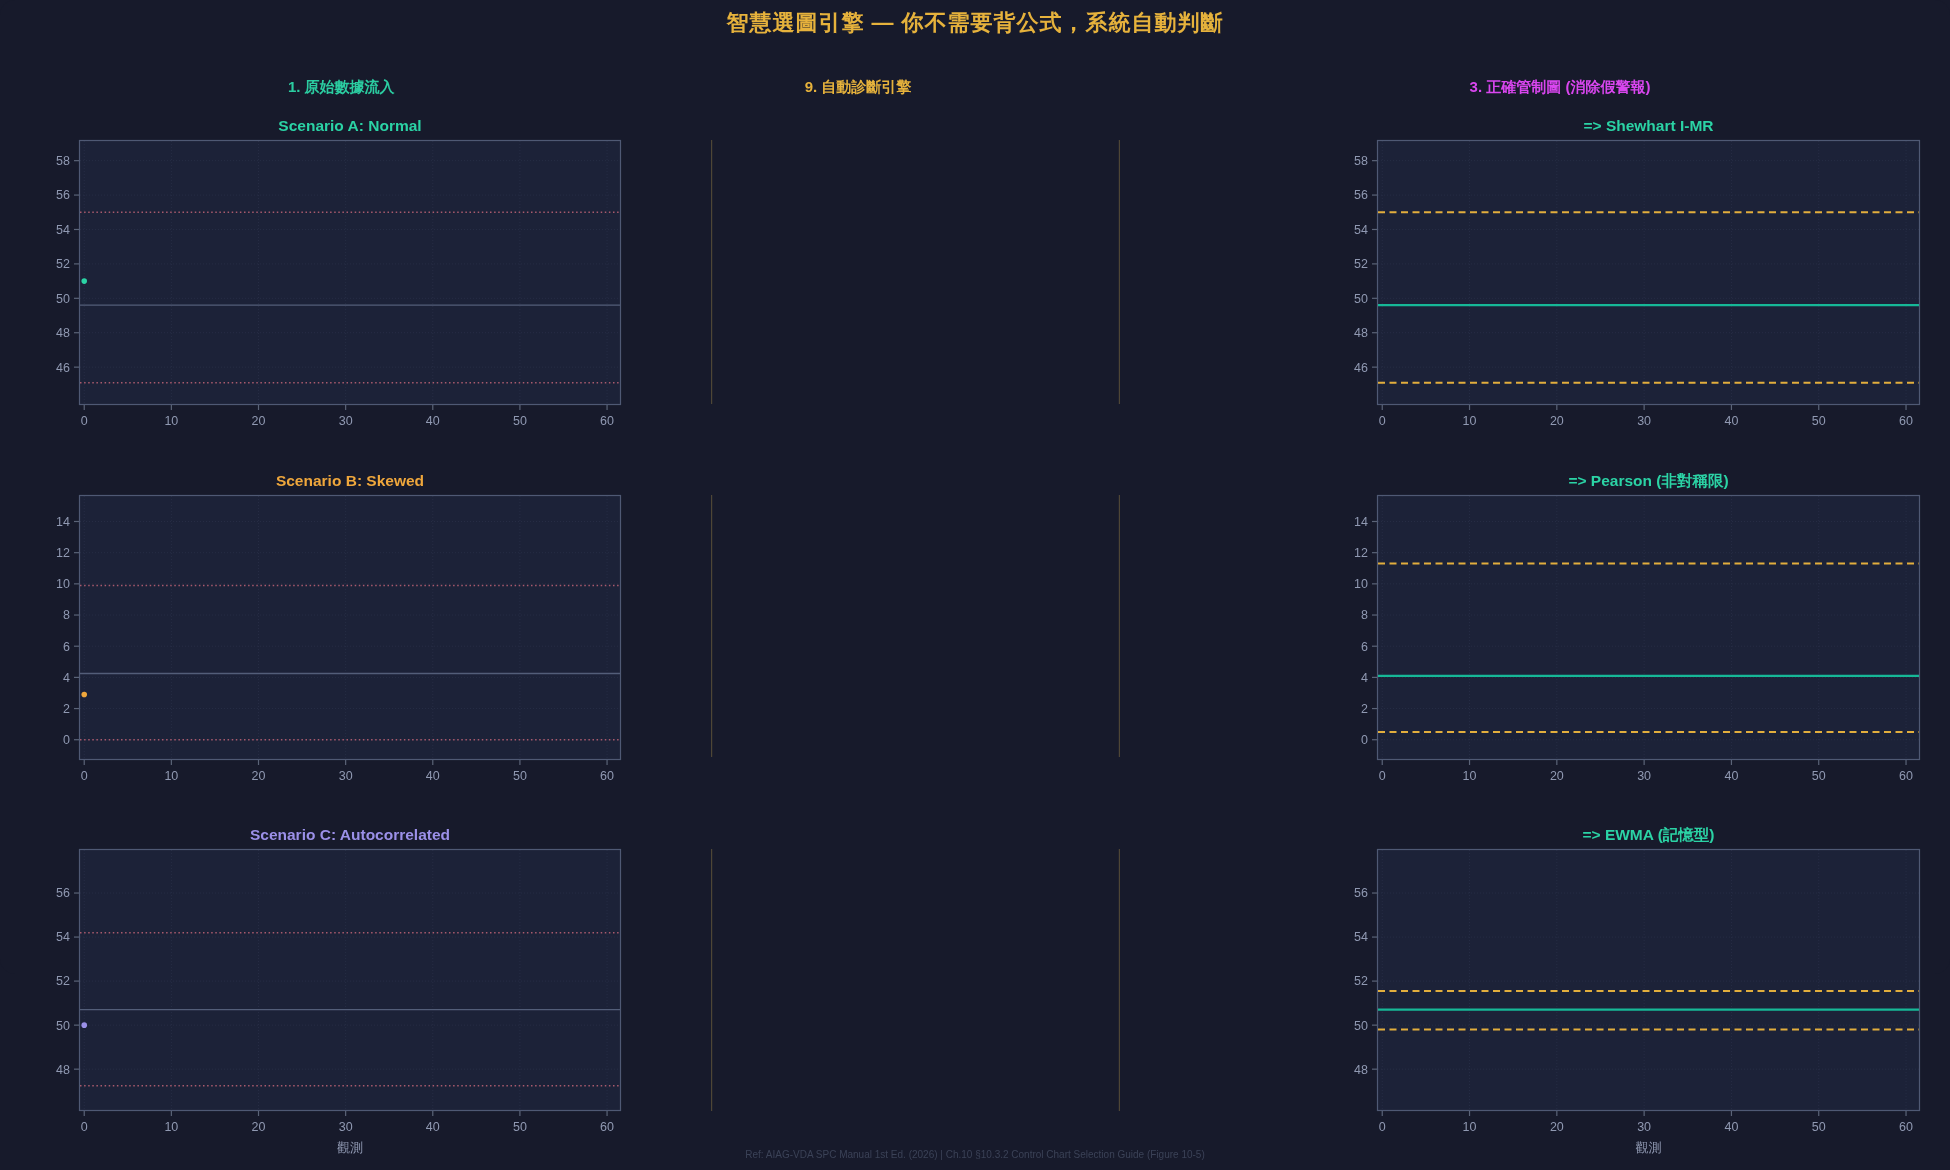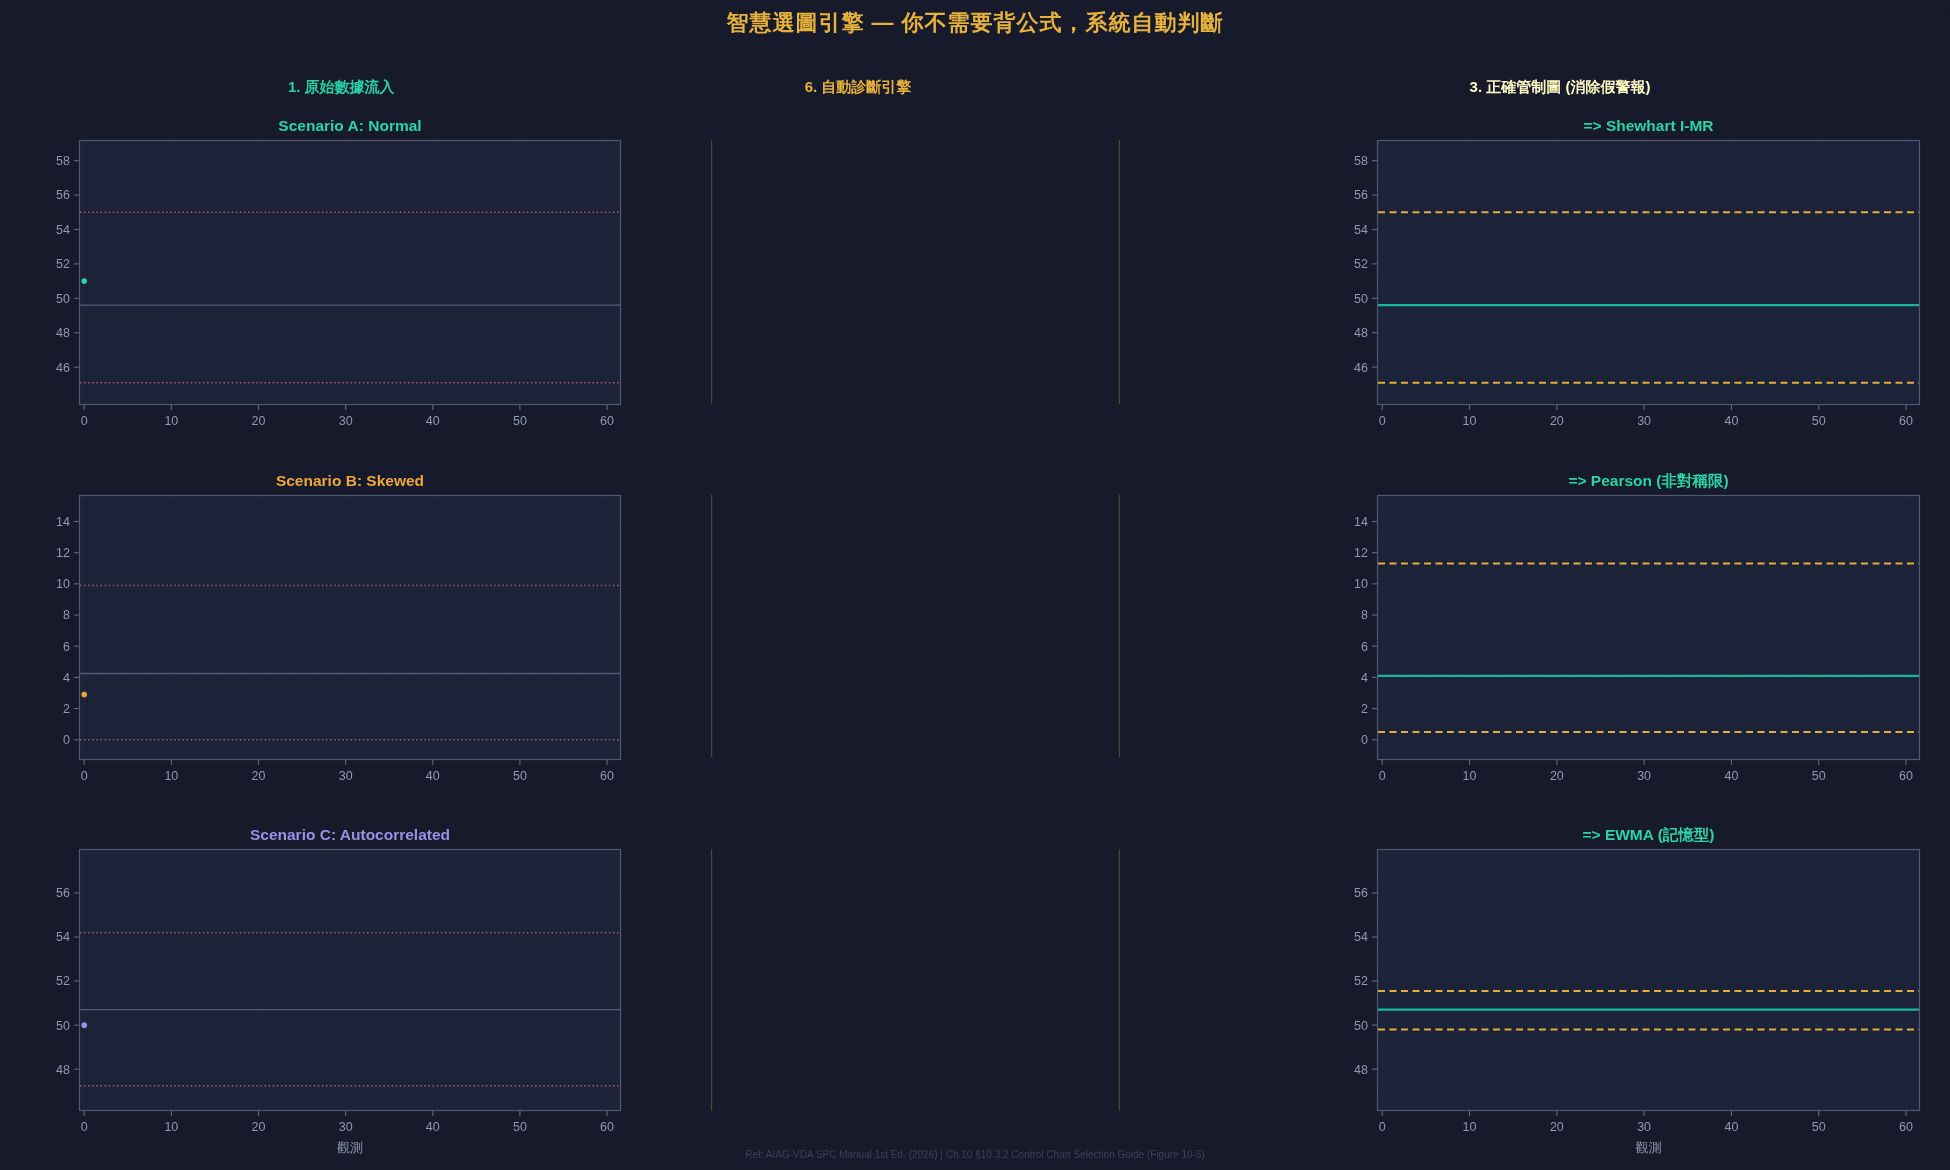--- a/index.html
+++ b/index.html
@@ -28,22 +28,22 @@
   svg{display:block;overflow:visible;}
 </style>
 </head>
 <body>
 
 <div class="fig">
 
   <div class="main-title">智慧選圖引擎 — 你不需要背公式，系統自動判斷</div>
 
   <div class="col-header" id="col-header-1" style="color: rgb(43, 205, 161);">1. 原始數據流入</div>
-  <div class="col-header" id="col-header-2" style="color: rgb(230, 178, 60);">6. 自動診斷引擎</div>
-  <div class="col-header" id="col-header-3" style="color: #fef9c3;">3. 正確管制圖 (消除假警報)</div>
+  <div class="col-header" id="col-header-2" style="color: rgb(230, 178, 60);">9. 自動診斷引擎</div>
+  <div class="col-header" id="col-header-3" style="color: #d946ef;">3. 正確管制圖 (消除假警報)</div>
 
   <div class="slot" id="slot-r1c1">
       <svg width="542" height="265">
         <rect x="0.5" y="0.5" width="541" height="264" fill="#1c2238" stroke="#4f5974" stroke-width="1.2"></rect>
         <line x1="1" x2="541" y1="227.1428571428571" y2="227.1428571428571" stroke="#8d96c4" stroke-opacity="0.09" stroke-width="1" stroke-dasharray="1 2"></line>
         <line x1="1" x2="541" y1="192.7272727272727" y2="192.7272727272727" stroke="#8d96c4" stroke-opacity="0.09" stroke-width="1" stroke-dasharray="1 2"></line>
         <line x1="1" x2="541" y1="158.3116883116883" y2="158.3116883116883" stroke="#8d96c4" stroke-opacity="0.09" stroke-width="1" stroke-dasharray="1 2"></line>
         <line x1="1" x2="541" y1="123.89610389610391" y2="123.89610389610391" stroke="#8d96c4" stroke-opacity="0.09" stroke-width="1" stroke-dasharray="1 2"></line>
         <line x1="1" x2="541" y1="89.48051948051952" y2="89.48051948051952" stroke="#8d96c4" stroke-opacity="0.09" stroke-width="1" stroke-dasharray="1 2"></line>
         <line x1="1" x2="541" y1="55.06493506493507" y2="55.06493506493507" stroke="#8d96c4" stroke-opacity="0.09" stroke-width="1" stroke-dasharray="1 2"></line>

